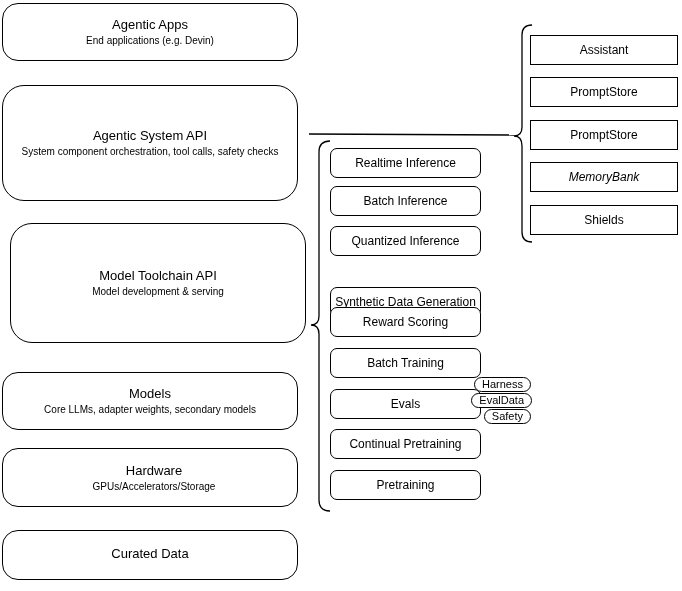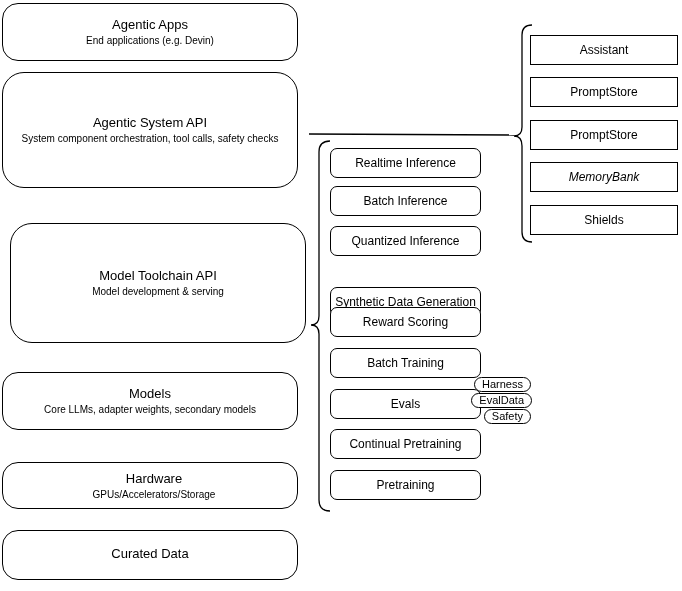--- a/index.html
+++ b/index.html
@@ -63,36 +63,36 @@
   <line x1="309" y1="134" x2="514" y2="135"></line>
   <path d="M330,141 Q319,141 319,152 L319,316 Q319,325 311,325 Q319,325 319,334 L319,500 Q319,511 330,511"></path>
   <path d="M532,25 Q522,25 522,35 L522,127 Q522,136 514,136 Q522,136 522,146 L522,232 Q522,242 532,242"></path>
 </svg>
 
 <div class="box layer-box r10" style="top:3px; height:58px;">
   <div class="layer-title">Agentic Apps</div>
   <div class="layer-sub">End applications (e.g. Devin)</div>
 </div>
 
-<div class="box layer-box r22" style="top:72px; height:116px;">
+<div class="box layer-box r22" style="top:85px; height:116px;">
   <div class="layer-title">Agentic System API</div>
   <div class="layer-sub">System component orchestration, tool calls, safety checks</div>
 </div>
 
 <div class="box layer-box r22" style="top:223px; height:120px;margin-left:8px;">
   <div class="layer-title">Model Toolchain API</div>
   <div class="layer-sub">Model development &amp; serving</div>
 </div>
 
 <div class="box layer-box r10" style="top:372px; height:58px;">
   <div class="layer-title">Models</div>
   <div class="layer-sub">Core LLMs, adapter weights, secondary models</div>
 </div>
 
-<div class="box layer-box r10" style="top:462px; height:47px;padding-left:8px;">
+<div class="box layer-box r10" style="top:448px; height:59px;padding-left:8px;">
   <div class="layer-title">Hardware</div>
   <div class="layer-sub">GPUs/Accelerators/Storage</div>
 </div>
 
 <div class="box layer-box r10" style="top:530px; height:50px;">
   <div class="layer-title">Curated Data</div>
 </div>
 
 <div class="box mid-box" style="top:148px;">
   <span>Realtime Inference</span>

